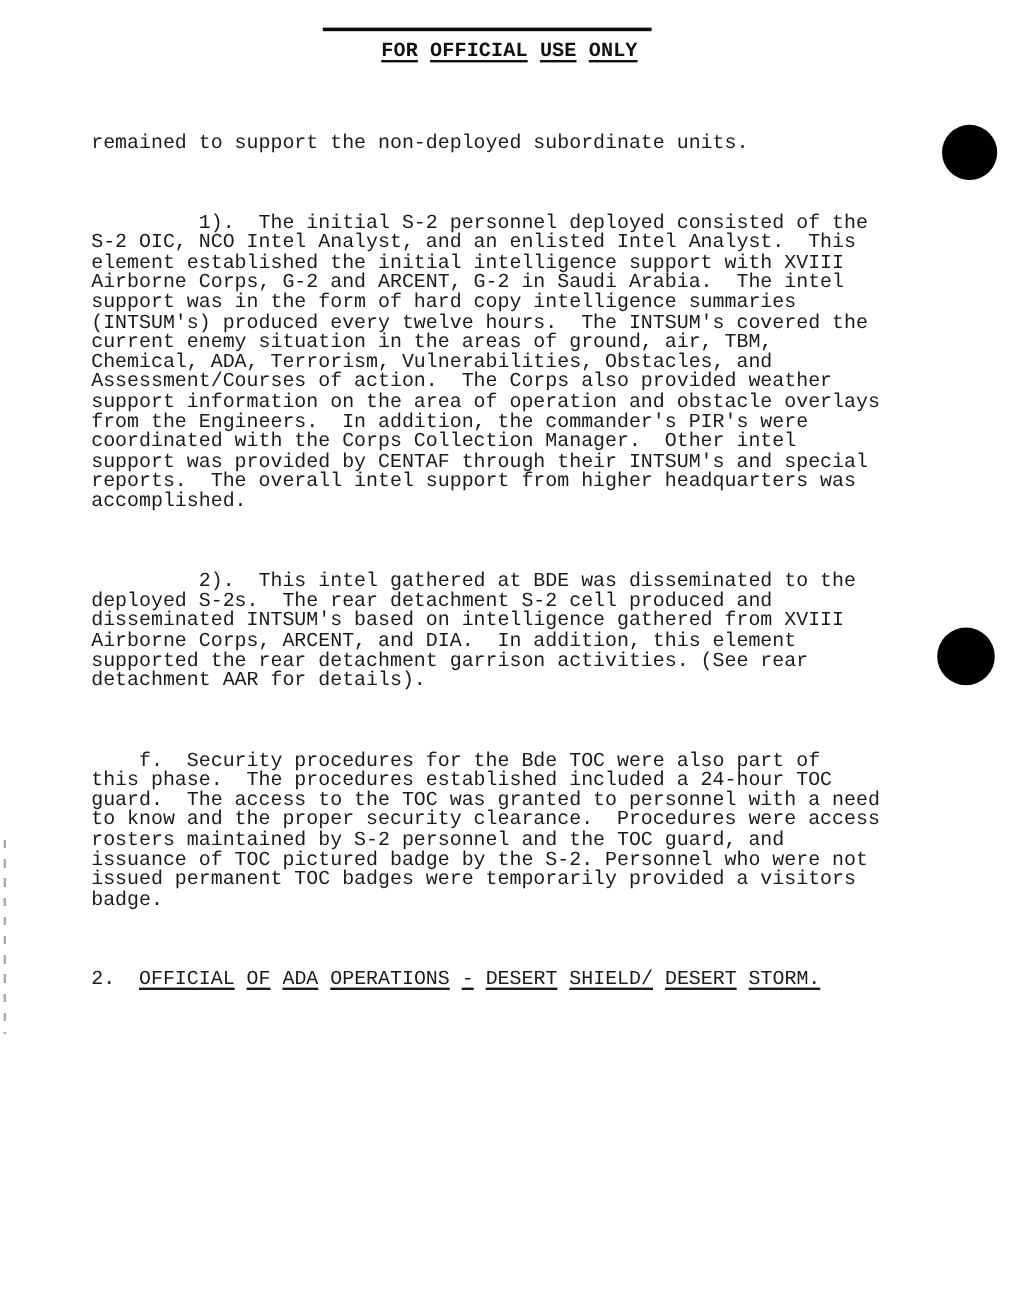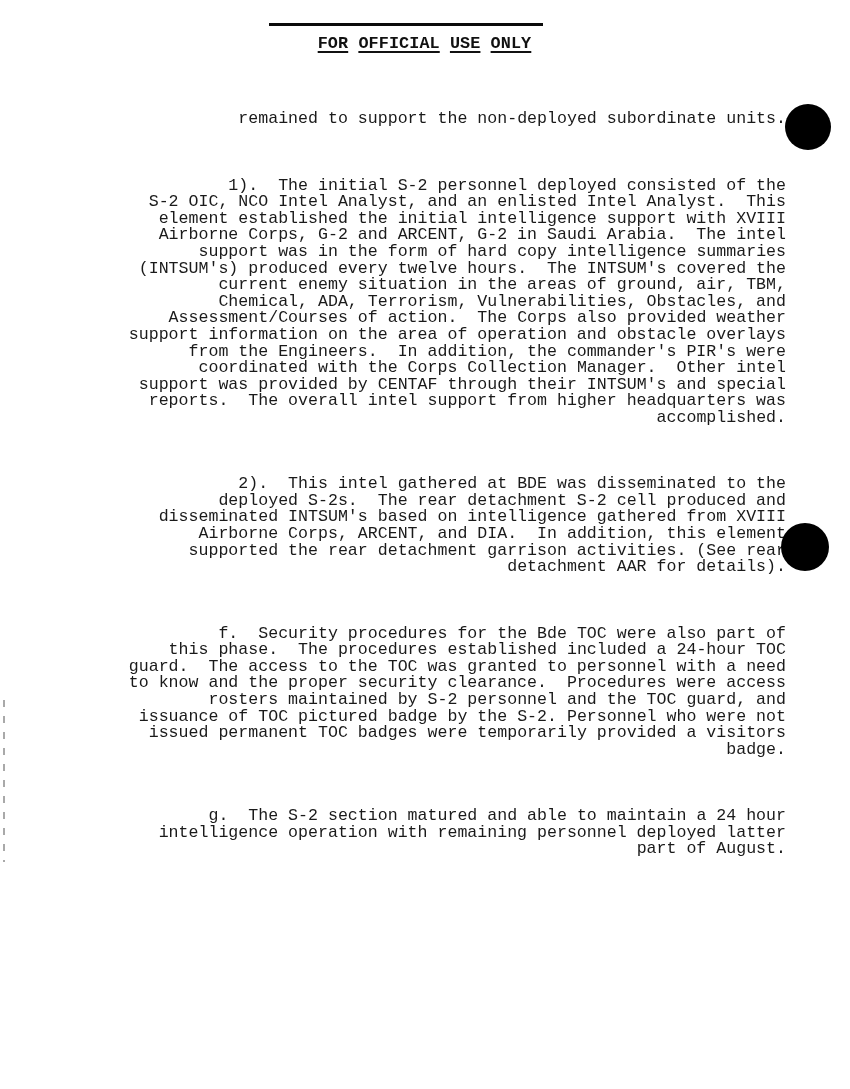--- a/index.html
+++ b/index.html
@@ -44,21 +44,21 @@
   
   .content {
     position: absolute;
     left: 76px;
     top: 78px;
     width: 710px;
     font-size: 16.6px;
     line-height: 16.6px;
     white-space: pre;
   }
-  .para { margin: 0 0 16.6px 0; text-align: right; }
+  .para { margin: 0 0 16.6px 0; }
 
   .page-number {
     position: absolute;
     left: 358px;
     top: 1030px;
     font-size: 16.6px;
     line-height: 18px;
     white-space: pre;
     color: #161616;
   }
@@ -139,23 +139,20 @@
 supported the rear detachment garrison activities. (See rear
 detachment AAR for details).</div>
     <div class="para">    f.  Security procedures for the Bde TOC were also part of
 this phase.  The procedures established included a 24-hour TOC
 guard.  The access to the TOC was granted to personnel with a need
 to know and the proper security clearance.  Procedures were access
 rosters maintained by S-2 personnel and the TOC guard, and
 issuance of TOC pictured badge by the S-2. Personnel who were not
 issued permanent TOC badges were temporarily provided a visitors
 badge.</div>
-    <div class="para">    g.  The S-2 section matured and able to maintain a 24 hour
-intelligence operation with remaining personnel deployed latter
-part of August.</div>
     <div class="para"><span>2.  </span><span><span class="uword">OFFICIAL</span> <span class="uword">OF</span> <span class="uword">ADA</span> <span class="uword">OPERATIONS</span> <span class="uword">-</span> <span class="uword">DESERT</span> <span class="uword">SHIELD/</span> <span class="uword">DESERT</span> <span class="uword">STORM.</span></span></div>
     <div class="para">    a.  The XVIII Airborne Corps G-2, Counterintelligence (CI)
 division supported the BDE by conducting high value target
 assessments to the deployed units.  The target assessments were
 based on the terrorist threat to the theater.  The assessments
 evaluated and provided recommendations for improvements in site
 physical security.</div>
     
   </div>
 

